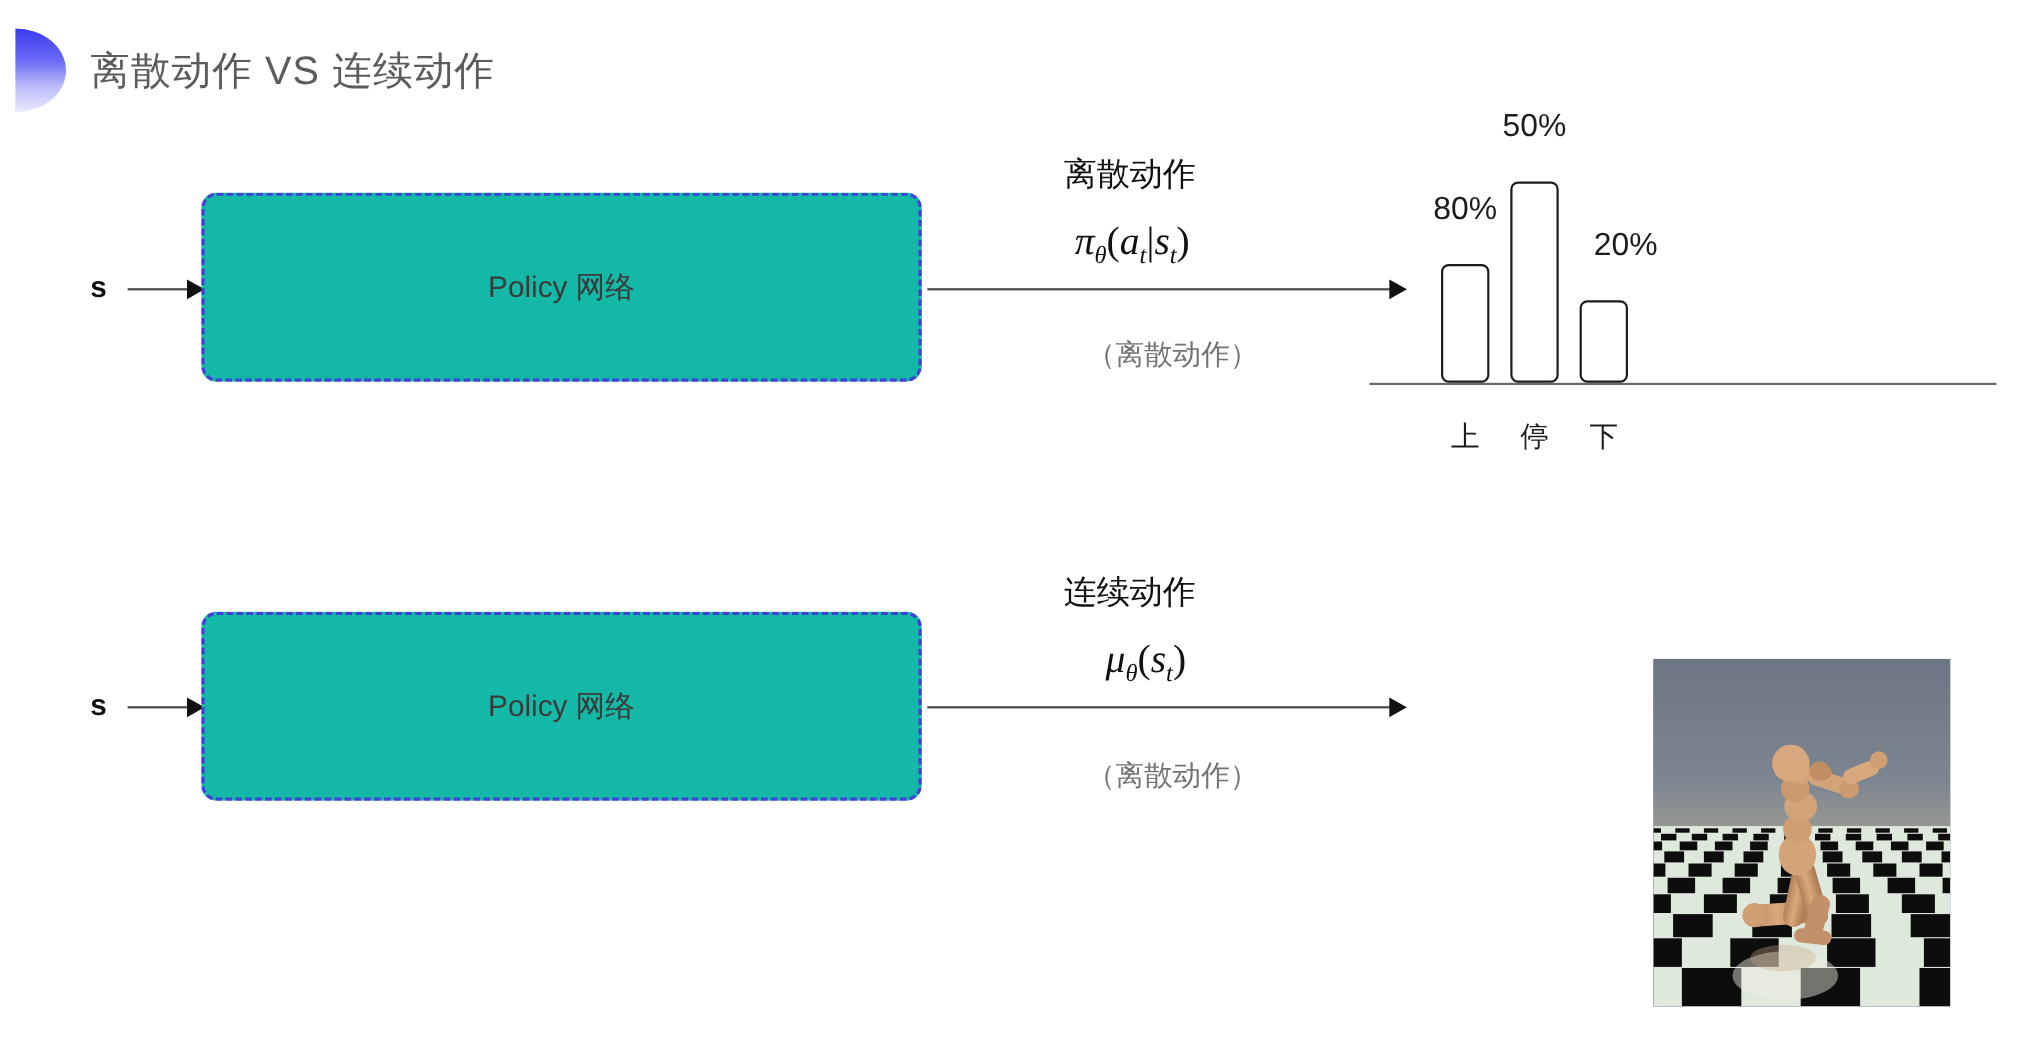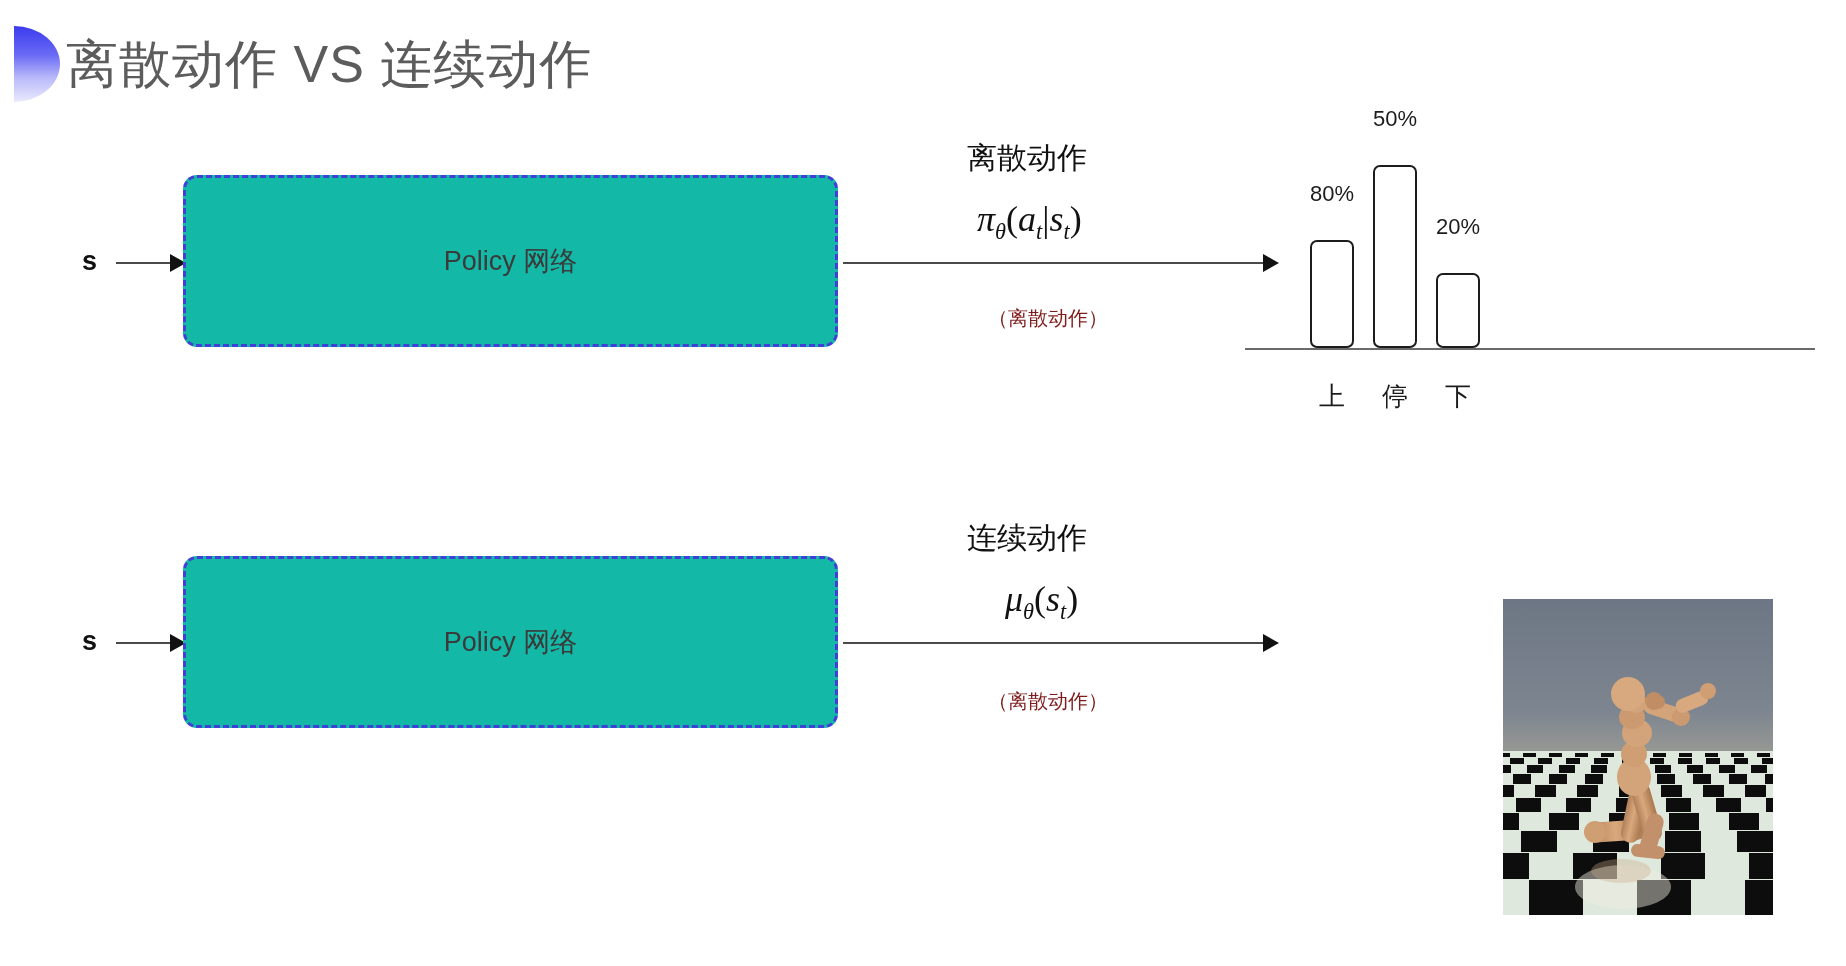--- a/index.html
+++ b/index.html
@@ -24,23 +24,23 @@
     left: 14px;
     top: 26px;
     width: 46px;
     height: 76px;
     border-top-right-radius: 46px 38px;
     border-bottom-right-radius: 46px 38px;
     background: linear-gradient(180deg, #3b3bef 0%, #6a6af5 38%, #b9b9fa 68%, #e9e9fd 100%);
   }
   .title-text {
     position: absolute;
-    left: 66px;
+    left: 82px;
     top: 26px;
-    font-size: 52px;
+    font-size: 36px;
     line-height: 76px;
     color: #5c5c5c;
     letter-spacing: 1px;
     white-space: nowrap;
   }
 
   
   .policy-box {
     position: absolute;
     border: 3px dashed #4040d8;
@@ -100,22 +100,22 @@
   .ann-formula .sub {
     font-size: 0.62em;
     vertical-align: sub;
     font-style: italic;
   }
   .ann-formula .paren {
     font-style: normal;
   }
   .ann-note {
     position: absolute;
-    font-size: 20px;
-    color: #7f1d1d;
+    font-size: 26px;
+    color: #737373;
     white-space: nowrap;
   }
 
   
   #bar-chart {
     position: absolute;
     left: 1245px;
     top: 95px;
     width: 570px;
     height: 305px;
@@ -140,21 +140,21 @@
     width: 44px;
     border: 2.5px solid #1c1c1c;
     border-radius: 7px;
     box-sizing: border-box;
     background: #ffffff;
   }
   .bar-value {
     position: absolute;
     left: 50%;
     transform: translateX(-50%);
-    font-size: 22px;
+    font-size: 29px;
     color: #1c1c1c;
     white-space: nowrap;
   }
   .bar-cat {
     position: absolute;
     top: 14px;
     left: 50%;
     transform: translateX(-50%);
     font-size: 26px;
     color: #1c1c1c;
@@ -211,21 +211,21 @@
         <div class="bar-cat" style="top:auto; bottom:-66px;">上</div>
       </div>
 
       <div class="bar-col" style="left:128px;">
         <div class="bar-value" style="bottom:216px;">50%</div>
         <div class="bar-rect" style="height:183px;"></div>
         <div class="bar-cat" style="top:auto; bottom:-66px;">停</div>
       </div>
 
       <div class="bar-col" style="left:191px;">
-        <div class="bar-value" style="bottom:108px;">20%</div>
+        <div class="bar-value" style="bottom:108px;margin-left:20px;">20%</div>
         <div class="bar-rect" style="height:75px;"></div>
         <div class="bar-cat" style="top:auto; bottom:-66px;">下</div>
       </div>
     </div>
   </div>
 
   <div>
 
     <div class="s-label" style="left:82px; top:628px;">s</div>
     <div class="arrow-line" style="left:116px; top:642px; width:66px;"></div>

